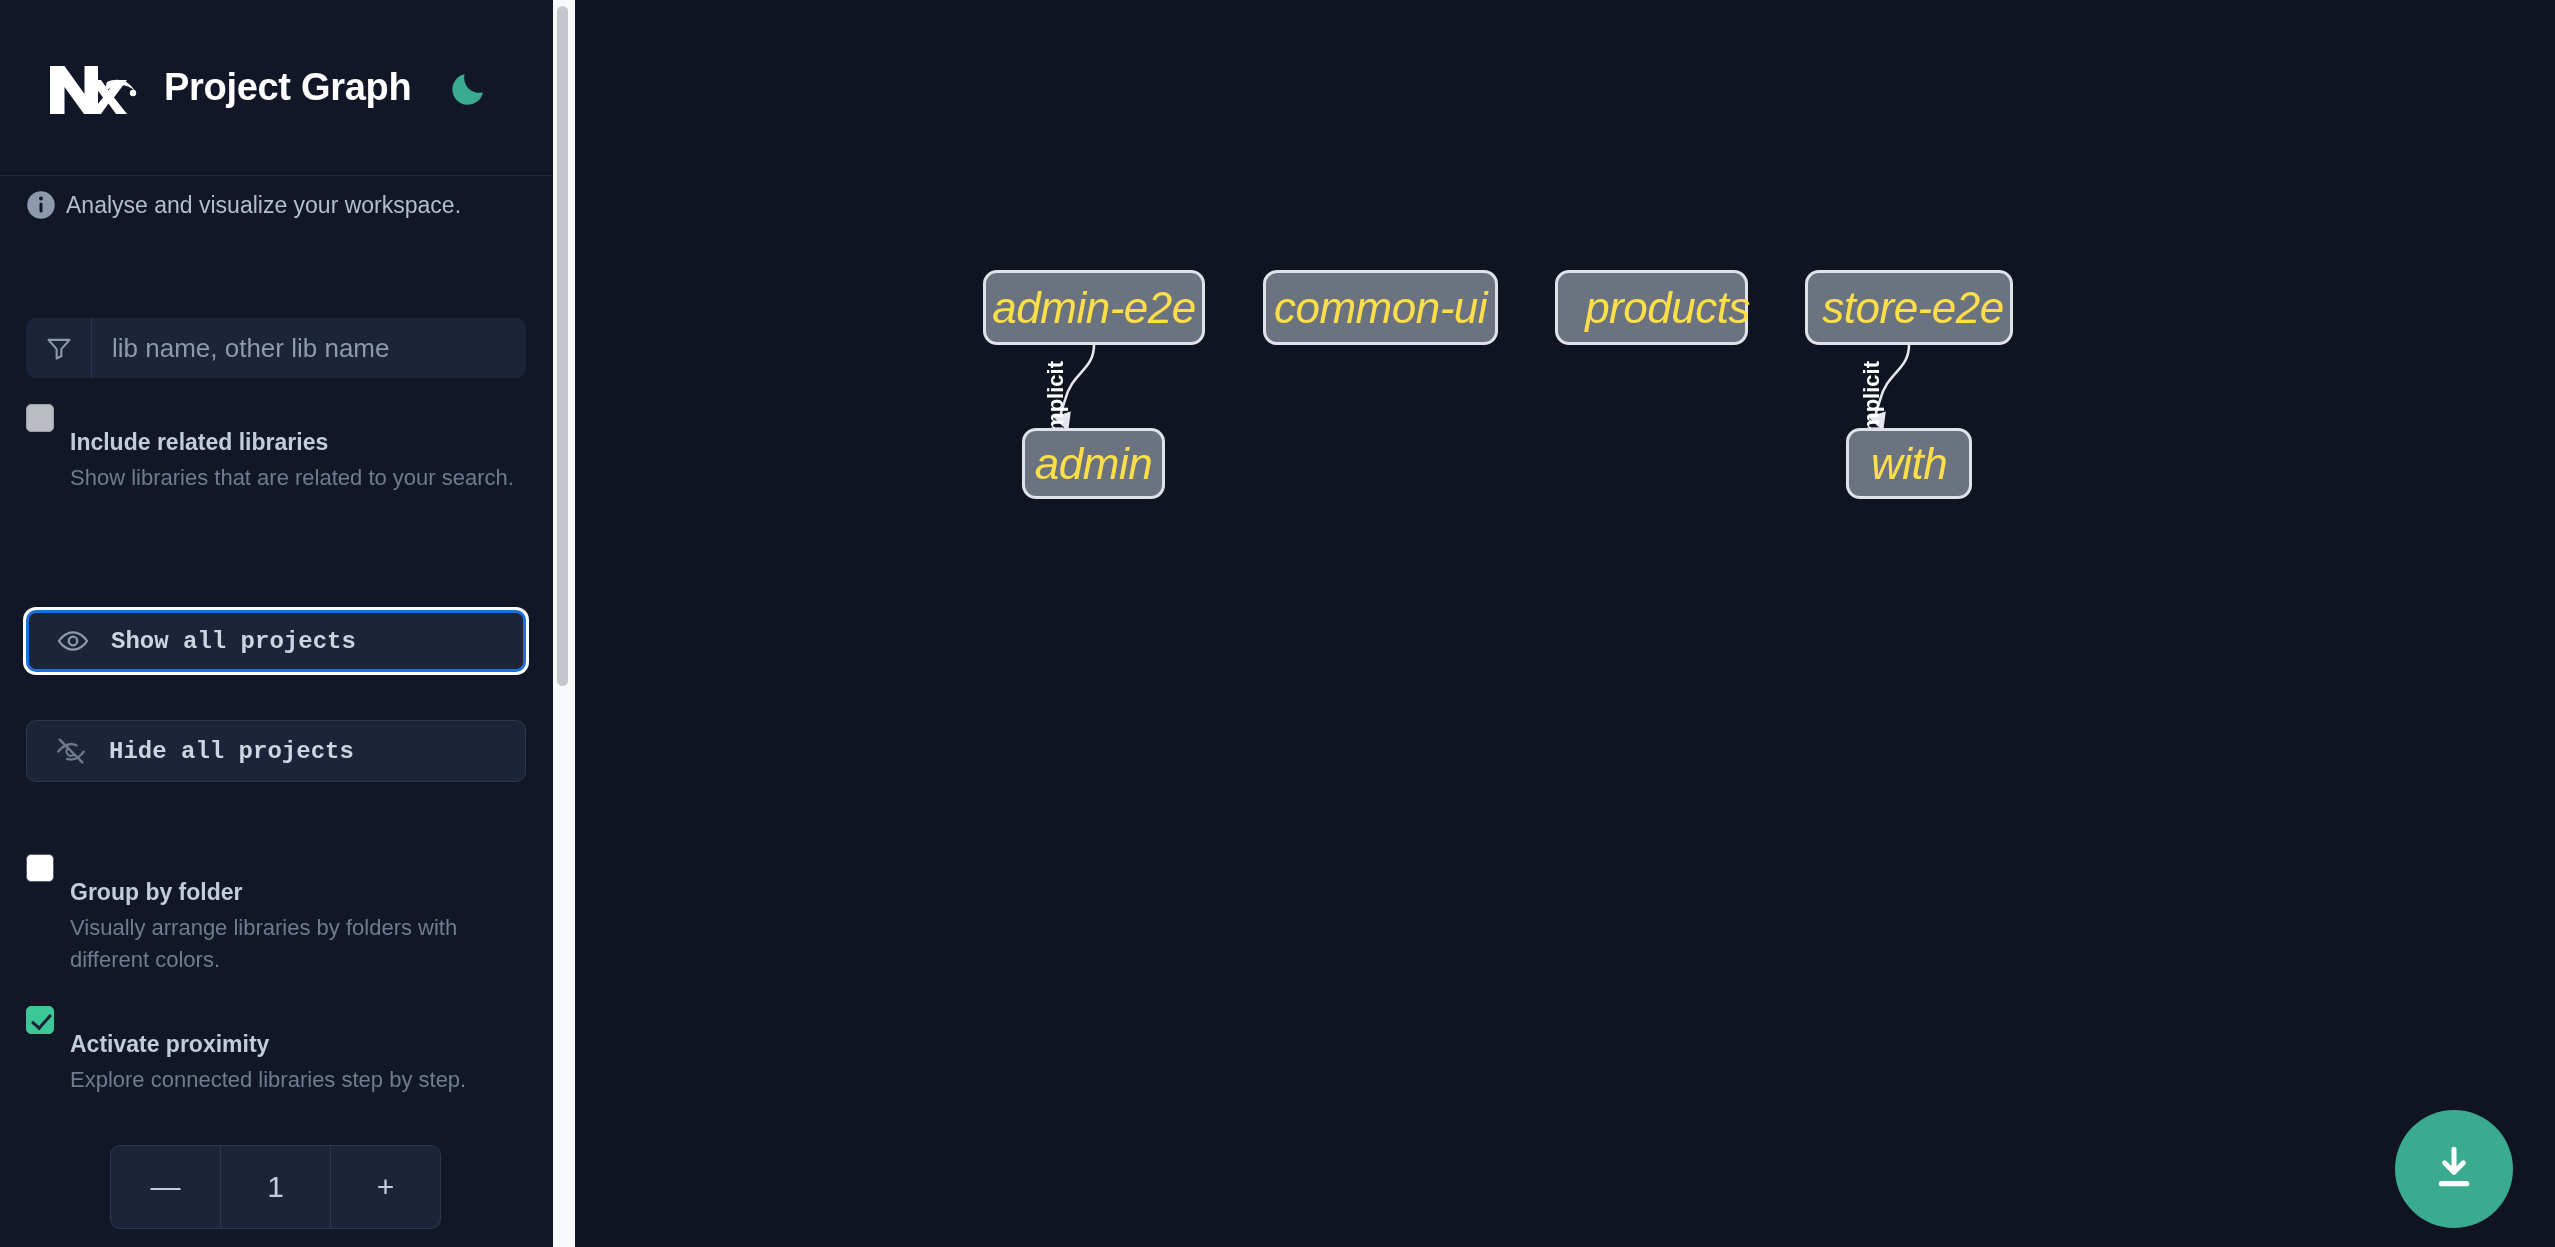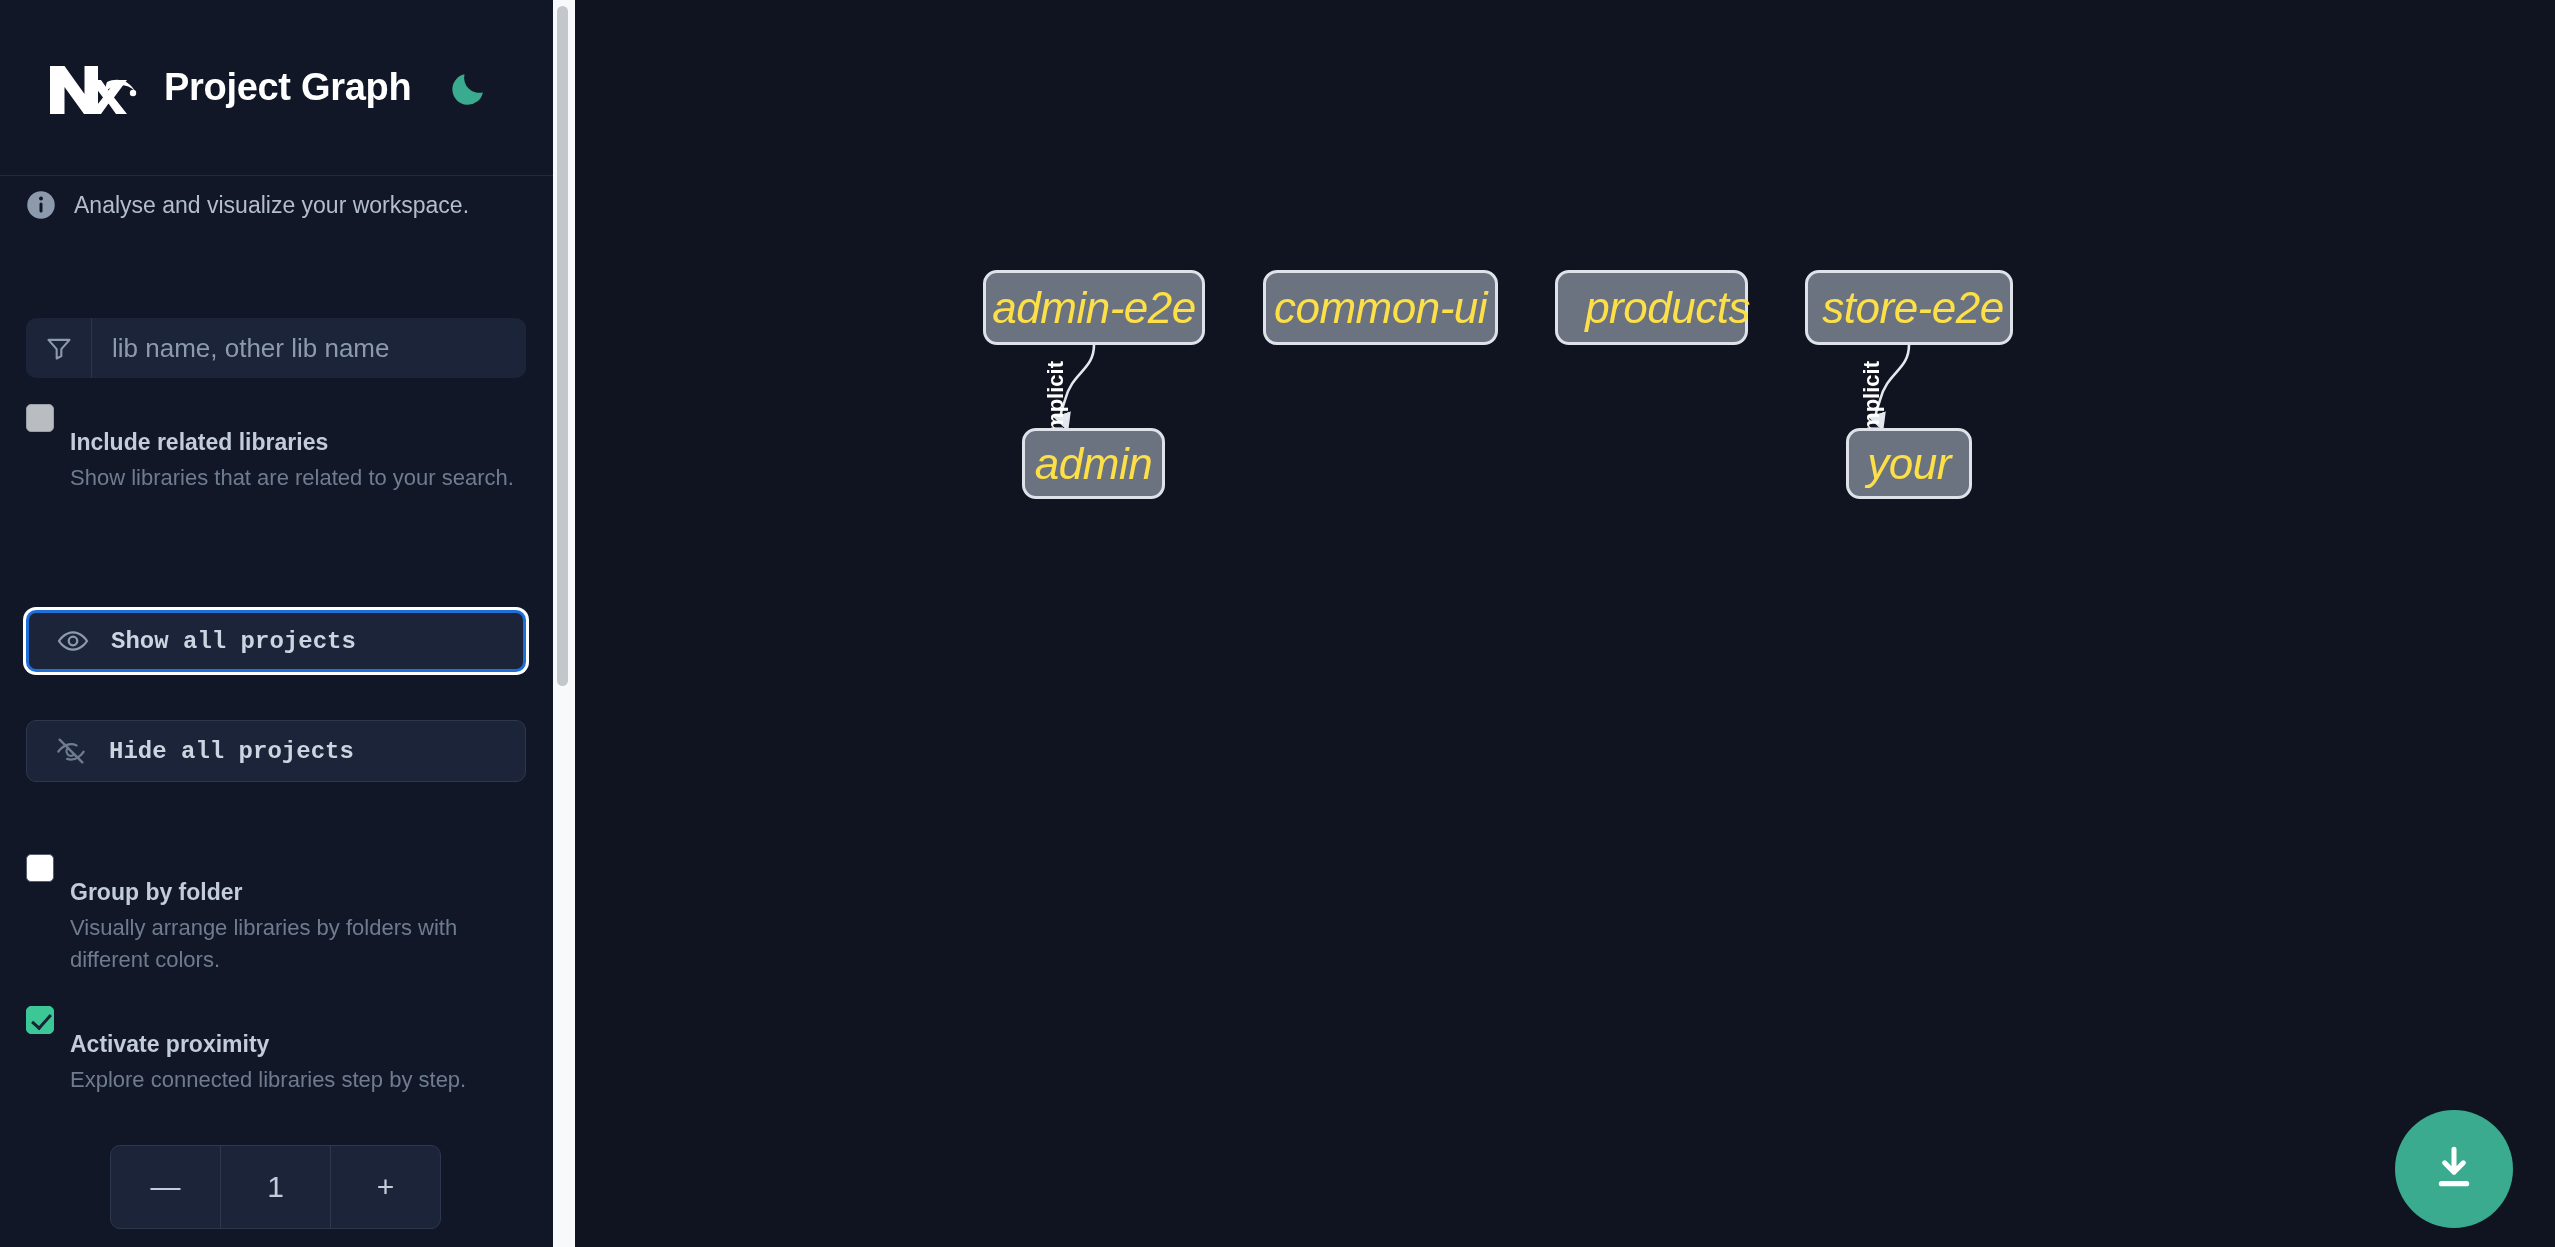--- a/index.html
+++ b/index.html
@@ -26,21 +26,21 @@
   .nx-logo { width: 96px; height: 64px; flex: none; }
   .app-title {
     margin-left: 24px;
     font-size: 38px; font-weight: 700; color: #ffffff;
     letter-spacing: -0.3px; white-space: nowrap;
   }
   .moon-btn { margin-left: 36px; width: 42px; height: 42px; flex: none; cursor: pointer; }
 
   .sb-info {
     position: absolute; left: 26px; top: 190px;
-    display: flex; align-items: center; gap: 18px;
+    display: flex; align-items: center; gap: 10px;
     width: 500px;
   }
   .info-icon { width: 30px; height: 30px; flex: none; }
   .sb-info-text { font-size: 23px; color: #b4bdcc; white-space: nowrap; }
 
   .search-wrap {
     position: absolute; left: 26px; top: 318px;
     width: 500px; height: 60px;
     background: #1b2438; border-radius: 10px;
     display: flex; align-items: center; overflow: hidden;
@@ -243,21 +243,21 @@
     </svg>
 
     <div class="edge-label" style="left:494px; top:412px;">implicit</div>
     <div class="edge-label" style="left:1310px; top:412px;">implicit</div>
 
     <div class="node" style="left:408px;top:270px;width:222px;height:75px;">admin-e2e</div>
     <div class="node" style="left:688px;top:270px;width:235px;height:75px;">common-ui</div>
     <div class="node" style="left:980px;top:270px;width:193px;height:75px;padding-left:32px;">products</div>
     <div class="node" style="left:1230px;top:270px;width:208px;height:75px;padding-left:8px;">store-e2e</div>
     <div class="node" style="left:447px;top:428px;width:143px;height:71px;">admin</div>
-    <div class="node" style="left:1271px;top:428px;width:126px;height:71px;">your</div>
+    <div class="node" style="left:1271px;top:428px;width:126px;height:71px;">with</div>
   </div>
 
   <button class="fab">
     <span>
       <svg viewBox="0 0 24 24">
         <path d="M12 3v11M12 14l-4.5-4.5M12 14l4.5-4.5" fill="none" stroke="#ffffff" stroke-width="2.4" stroke-linecap="round" stroke-linejoin="round"></path>
         <line x1="6" y1="19.5" x2="18" y2="19.5" stroke="#ffffff" stroke-width="2.6" stroke-linecap="round"></line>
       </svg>
     </span>
   </button>

